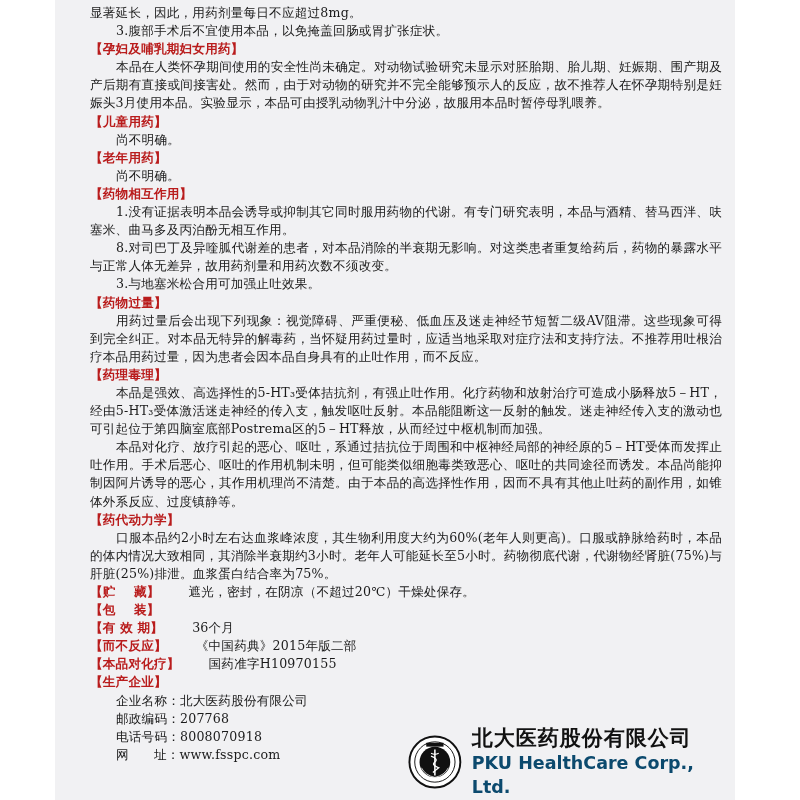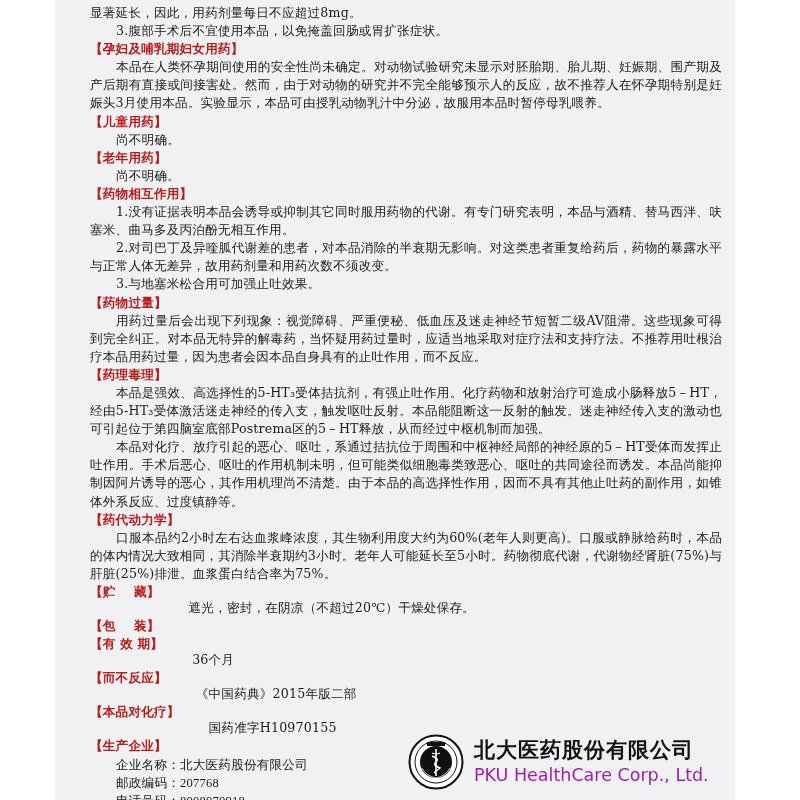--- a/index.html
+++ b/index.html
@@ -17,32 +17,32 @@
     font-size:12.6px; line-height:18.1px; letter-spacing:0.2px;
   }
   .p { margin:0; text-align:justify; text-align-last:left; }
   .indent { text-indent:26px; }
   .hdr {
     margin:0; font-family:"DejaVu Sans","Liberation Sans",sans-serif; font-weight:bold;
     font-size:12.6px; line-height:18.1px; color:#b91c1c;
   }
   .meta-row { display:flex; margin:0;gap:27px; }
   .meta-row .hdr { width:auto; white-space:pre; }
-  .meta-row .val { margin-left:2px;margin-top:16px; }
+  .meta-row .val { margin-left:2px; }
   .company { padding-left:26px; }
-  .company .row { display:flex;font-family:Liberation Serif, serif; }
+  .company .row { display:flex; }
   .company .lbl { white-space:pre; }
   .footer {
     position:absolute; left:408px; top:730px; width:320px; height:64px;
     display:flex; align-items:center;
   }
   .logo { width:56px; height:56px; margin-right:10px; }
   .brand { display:flex; flex-direction:column; }
   .brand-cn { font-family:"DejaVu Serif","Liberation Serif",serif; font-weight:bold; font-size:21px; line-height:26px; color:#111; letter-spacing:1px; }
-  .brand-en { font-family:"DejaVu Sans","Liberation Sans",sans-serif; font-weight:normal; font-size:17.5px; line-height:24px; color:#a21caf; }
+  .brand-en { font-family:"DejaVu Sans","Liberation Sans",sans-serif; font-weight:bold; font-size:17.5px; line-height:24px; color:#0c4a6e; }
 </style>
 </head>
 <body>
 
 <div class="paper"></div>
 
 <div class="content">
   <p class="p">显著延长，因此，用药剂量每日不应超过8mg。</p>
   <p class="p indent">3.腹部手术后不宜使用本品，以免掩盖回肠或胃扩张症状。</p>
 
@@ -50,21 +50,21 @@
   <p class="p indent">本品在人类怀孕期间使用的安全性尚未确定。对动物试验研究未显示对胚胎期、胎儿期、妊娠期、围产期及产后期有直接或间接害处。然而，由于对动物的研究并不完全能够预示人的反应，故不推荐人在怀孕期特别是妊娠头3月使用本品。实验显示，本品可由授乳动物乳汁中分泌，故服用本品时暂停母乳喂养。</p>
 
   <p class="hdr">【儿童用药】</p>
   <p class="p indent">尚不明确。</p>
 
   <p class="hdr">【老年用药】</p>
   <p class="p indent">尚不明确。</p>
 
   <p class="hdr">【药物相互作用】</p>
   <p class="p indent">1.没有证据表明本品会诱导或抑制其它同时服用药物的代谢。有专门研究表明，本品与酒精、替马西泮、呋塞米、曲马多及丙泊酚无相互作用。</p>
-  <p class="p indent">2.对司巴丁及异喹胍代谢差的患者，对本品消除的半衰期无影响。对这类患者重复给药后，药物的暴露水平与正常人体无差异，故用药剂量和用药次数不须改变。</p>
+  <p class="p indent">8.对司巴丁及异喹胍代谢差的患者，对本品消除的半衰期无影响。对这类患者重复给药后，药物的暴露水平与正常人体无差异，故用药剂量和用药次数不须改变。</p>
   <p class="p indent">3.与地塞米松合用可加强止吐效果。</p>
 
   <p class="hdr">【药物过量】</p>
   <p class="p indent">用药过量后会出现下列现象：视觉障碍、严重便秘、低血压及迷走神经节短暂二级AV阻滞。这些现象可得到完全纠正。对本品无特异的解毒药，当怀疑用药过量时，应适当地采取对症疗法和支持疗法。不推荐用吐根治疗本品用药过量，因为患者会因本品自身具有的止吐作用，而不反应。</p>
 
   <p class="hdr">【药理毒理】</p>
   <p class="p indent">本品是强效、高选择性的5-HT₃受体拮抗剂，有强止吐作用。化疗药物和放射治疗可造成小肠释放5－HT，经由5-HT₃受体激活迷走神经的传入支，触发呕吐反射。本品能阻断这一反射的触发。迷走神经传入支的激动也可引起位于第四脑室底部Postrema区的5－HT释放，从而经过中枢机制而加强。</p>
   <p class="p indent">本品对化疗、放疗引起的恶心、呕吐，系通过拮抗位于周围和中枢神经局部的神经原的5－HT受体而发挥止吐作用。手术后恶心、呕吐的作用机制未明，但可能类似细胞毒类致恶心、呕吐的共同途径而诱发。本品尚能抑制因阿片诱导的恶心，其作用机理尚不清楚。由于本品的高选择性作用，因而不具有其他止吐药的副作用，如锥体外系反应、过度镇静等。</p>
 
   <p class="hdr">【药代动力学】</p>

